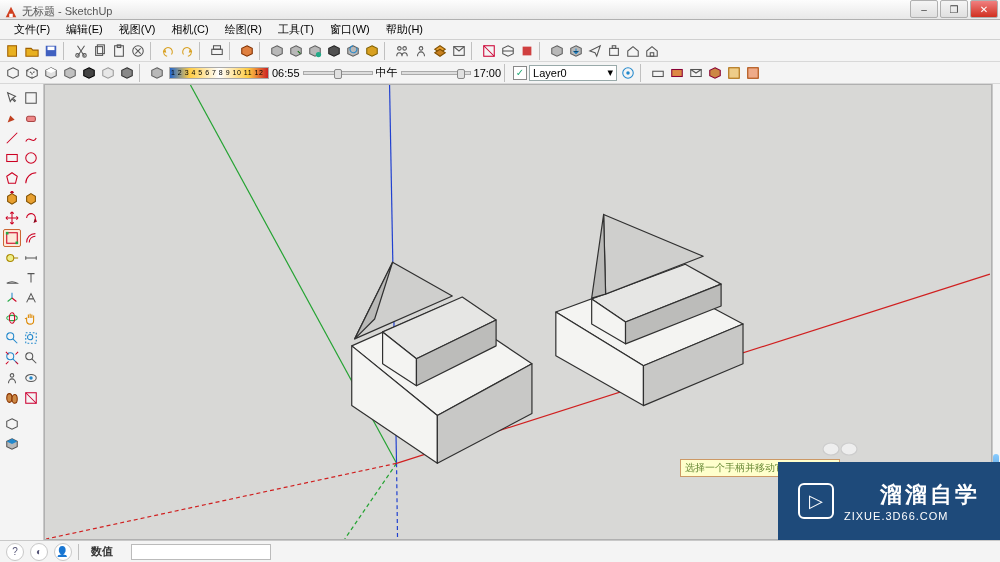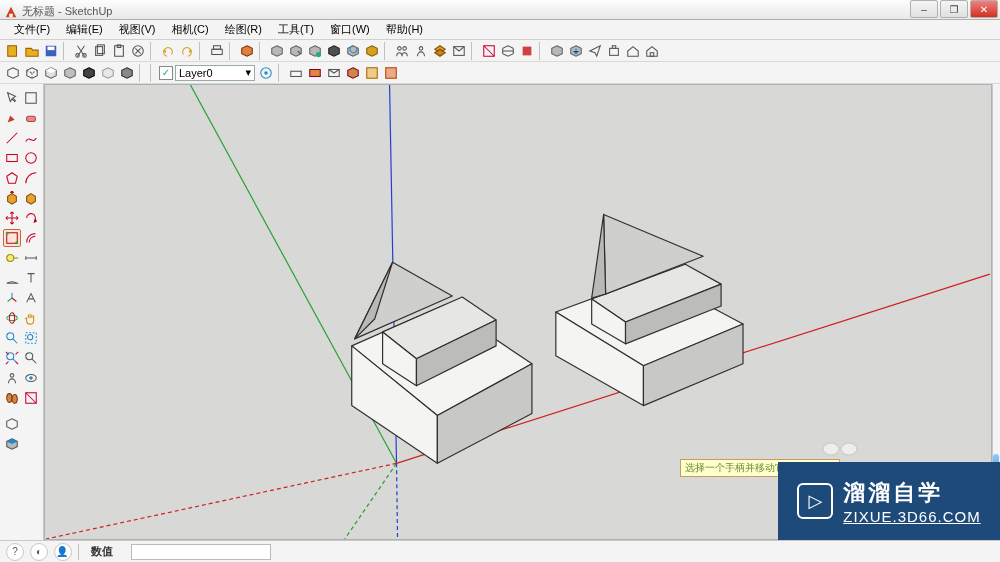--- a/index.html
+++ b/index.html
@@ -20,21 +20,21 @@
 
 .toolbar { height: 22px; background: #f4f4f4; display: flex; align-items: center; padding: 0 4px; border-bottom: 1px solid #d8d8d8; gap: 1px; }
 .toolbar .sep { width: 6px; height: 18px; border-left: 1px solid #c0c0c0; margin: 0 2px; }
 .tbtn { width: 18px; height: 18px; display: flex; align-items: center; justify-content: center; border: 1px solid transparent; border-radius: 2px; }
 .tbtn svg { width: 14px; height: 14px; }
 .timebar { display: flex; align-items: center; gap: 3px; }
 .timescale { width: 100px; height: 12px; background: linear-gradient(to right,#2266cc 0%,#ffcc44 20%,#ffffff 50%,#ffcc44 80%,#cc2222 100%); border: 1px solid #aaa; font-size: 7px; line-height: 10px; padding-left: 1px; letter-spacing: 0.5px; }
 .timeslider { width: 70px; height: 4px; background: #ddd; border: 1px solid #aaa; position: relative; }
 .timeslider .thumb { position: absolute; top: -3px; width: 8px; height: 10px; background: #e0e0e0; border: 1px solid #888; border-radius: 2px; }
 .layerbox { display: flex; align-items: center; gap: 2px; }
-.layersel { width: 80px; height: 16px; border: 1px solid #9aa; background: #fff; padding: 0 3px; display: flex; align-items: center; justify-content: space-between; font-size: 10px; text-align: center; }
+.layersel { width: 88px; height: 16px; border: 1px solid #9aa; background: #fff; padding: 0 3px; display: flex; align-items: center; justify-content: space-between; font-size: 10px; text-align: center; }
 .chk { width: 14px; height: 14px; border: 1px solid #888; background: #fff; display: flex; align-items: center; justify-content: center; font-size: 10px; color: #2a7; }
 
 
 .leftbar { position: absolute; left: 0; top: 84px; width: 44px; height: 456px; background: #f4f4f4; border-right: 1px solid #c8c8c8; display: flex; flex-direction: column; padding-top: 4px; }
 .palrow { display: flex; gap: 2px; padding: 1px 3px; }
 .ptool { width: 18px; height: 18px; display: flex; align-items: center; justify-content: center; border: 1px solid transparent; border-radius: 2px; }
 .ptool.sel { border: 1px solid #cc6633; background: #fde8d8; }
 .ptool svg { width: 14px; height: 14px; }
 
 
@@ -50,22 +50,22 @@
 .statusbar { position: absolute; left: 0; bottom: 0; right: 0; height: 22px; background: #f4f4f4; border-top: 1px solid #c8c8c8; display: flex; align-items: center; padding: 0 6px; gap: 6px; }
 .sbtn { width: 18px; height: 18px; border: 1px solid #c8c8c8; border-radius: 9px; background: #fff; display: flex; align-items: center; justify-content: center; font-size: 10px; color: #557; }
 .statusbar .hint { flex: 1; padding-left: 8px; }
 .vcb { width: 140px; height: 16px; border: 1px solid #bbb; background: #fff; margin-left: 6px; }
 .vlabel { padding: 0 6px; color: #333; font-weight: bold; }
 
 
 .watermark { position: absolute; right: 0; bottom: 22px; width: 222px; height: 78px; background: #1e4a7a; color: #fff; display: flex; align-items: center; justify-content: center; gap: 10px; }
 .watermark .logo { width: 36px; height: 36px; border: 2px solid #fff; border-radius: 6px; display: flex; align-items: center; justify-content: center; }
 .watermark .txt { text-align: left; }
-.watermark .big { font-size: 22px; font-weight: bold; letter-spacing: 3px; }
-.watermark .url { font-size: 15px; letter-spacing: 1px; text-decoration: underline; }
+.watermark .big { font-size: 22px; font-weight: bold; letter-spacing: 3px; margin-left: 36px; }
+.watermark .url { font-size: 11px; letter-spacing: 1px; }
 .ic-yel   rect,.ic-yel path{fill:#e8b020;stroke:#a06000}
 .ic-gry   path,.ic-gry rect,.ic-gry circle,.ic-gry polygon{stroke:#555;fill:none}
 svg * { stroke-width: 1.2; }
 </style>
 </head>
 <body>
 
 <div class="titlebar">
   <svg class="icon" viewBox="0 0 16 16">
       <polygon points="2,14 8,2 14,14" fill="#d04020"></polygon>
@@ -306,20 +306,37 @@
         <polygon points="8,2 14,5 14,11 8,14 2,11 2,5" fill="#e0e0e0" stroke="#606060" opacity="0.6"></polygon>
       </svg>
     </div>
   <div class="tbtn">
       <svg viewBox="0 0 16 16">
         <polygon points="8,2 14,5 14,11 8,14 2,11 2,5" fill="#888" stroke="#303030"></polygon>
       </svg>
     </div>
   <div class="sep"></div>
 
+  <div class="timebar">
+    <div class="tbtn">
+        <svg viewBox="0 0 16 16">
+          <polygon points="8,2 14,5 14,11 8,14 2,11 2,5" fill="#b8b8b8" stroke="#606060"></polygon>
+        </svg>
+      </div>
+    <div class="timescale">1 2 3 4 5 6 7 8 9 10 11 12</div>
+    <span>06:55</span>
+    <div class="timeslider">
+        <div class="thumb" style="left:30px"></div>
+      </div>
+    <span>中午</span>
+    <div class="timeslider">
+        <div class="thumb" style="left:55px"></div>
+      </div>
+    <span>17:00</span>
+  </div>
   <div class="sep"></div>
 
   <div class="layerbox">
     <div class="chk">✓</div>
     <div class="layersel">
       <span>Layer0</span>
       <span>▾</span>
     </div>
     <div class="tbtn">
         <svg viewBox="0 0 16 16">

